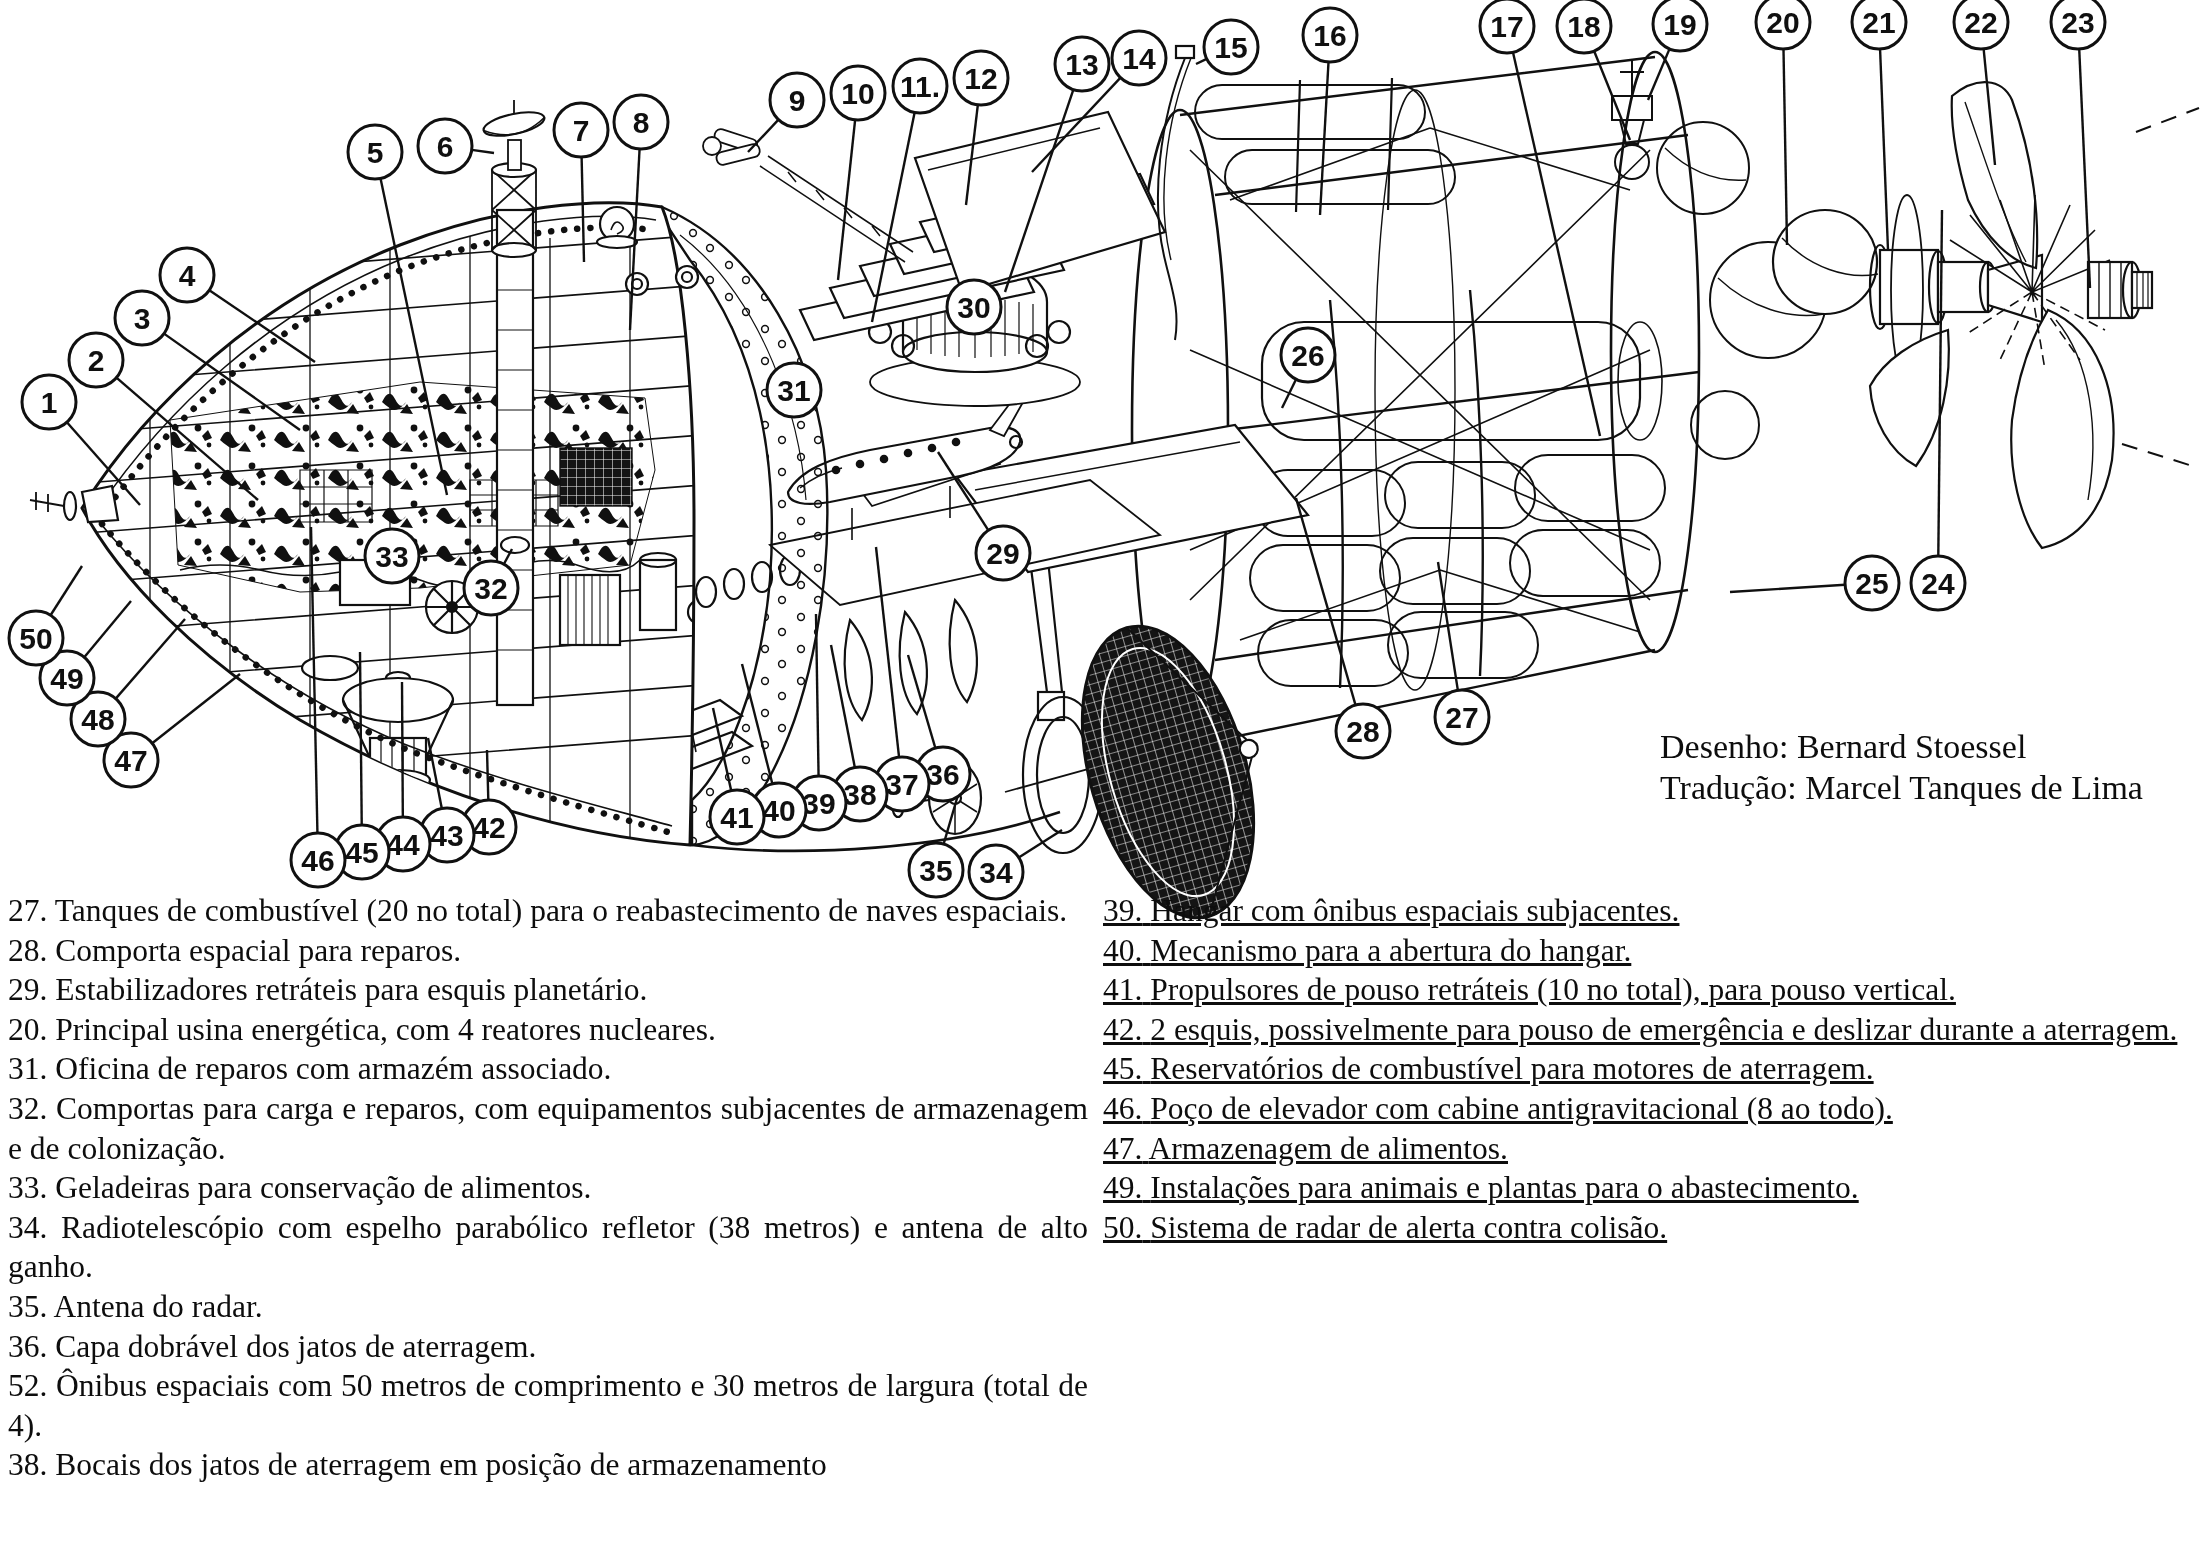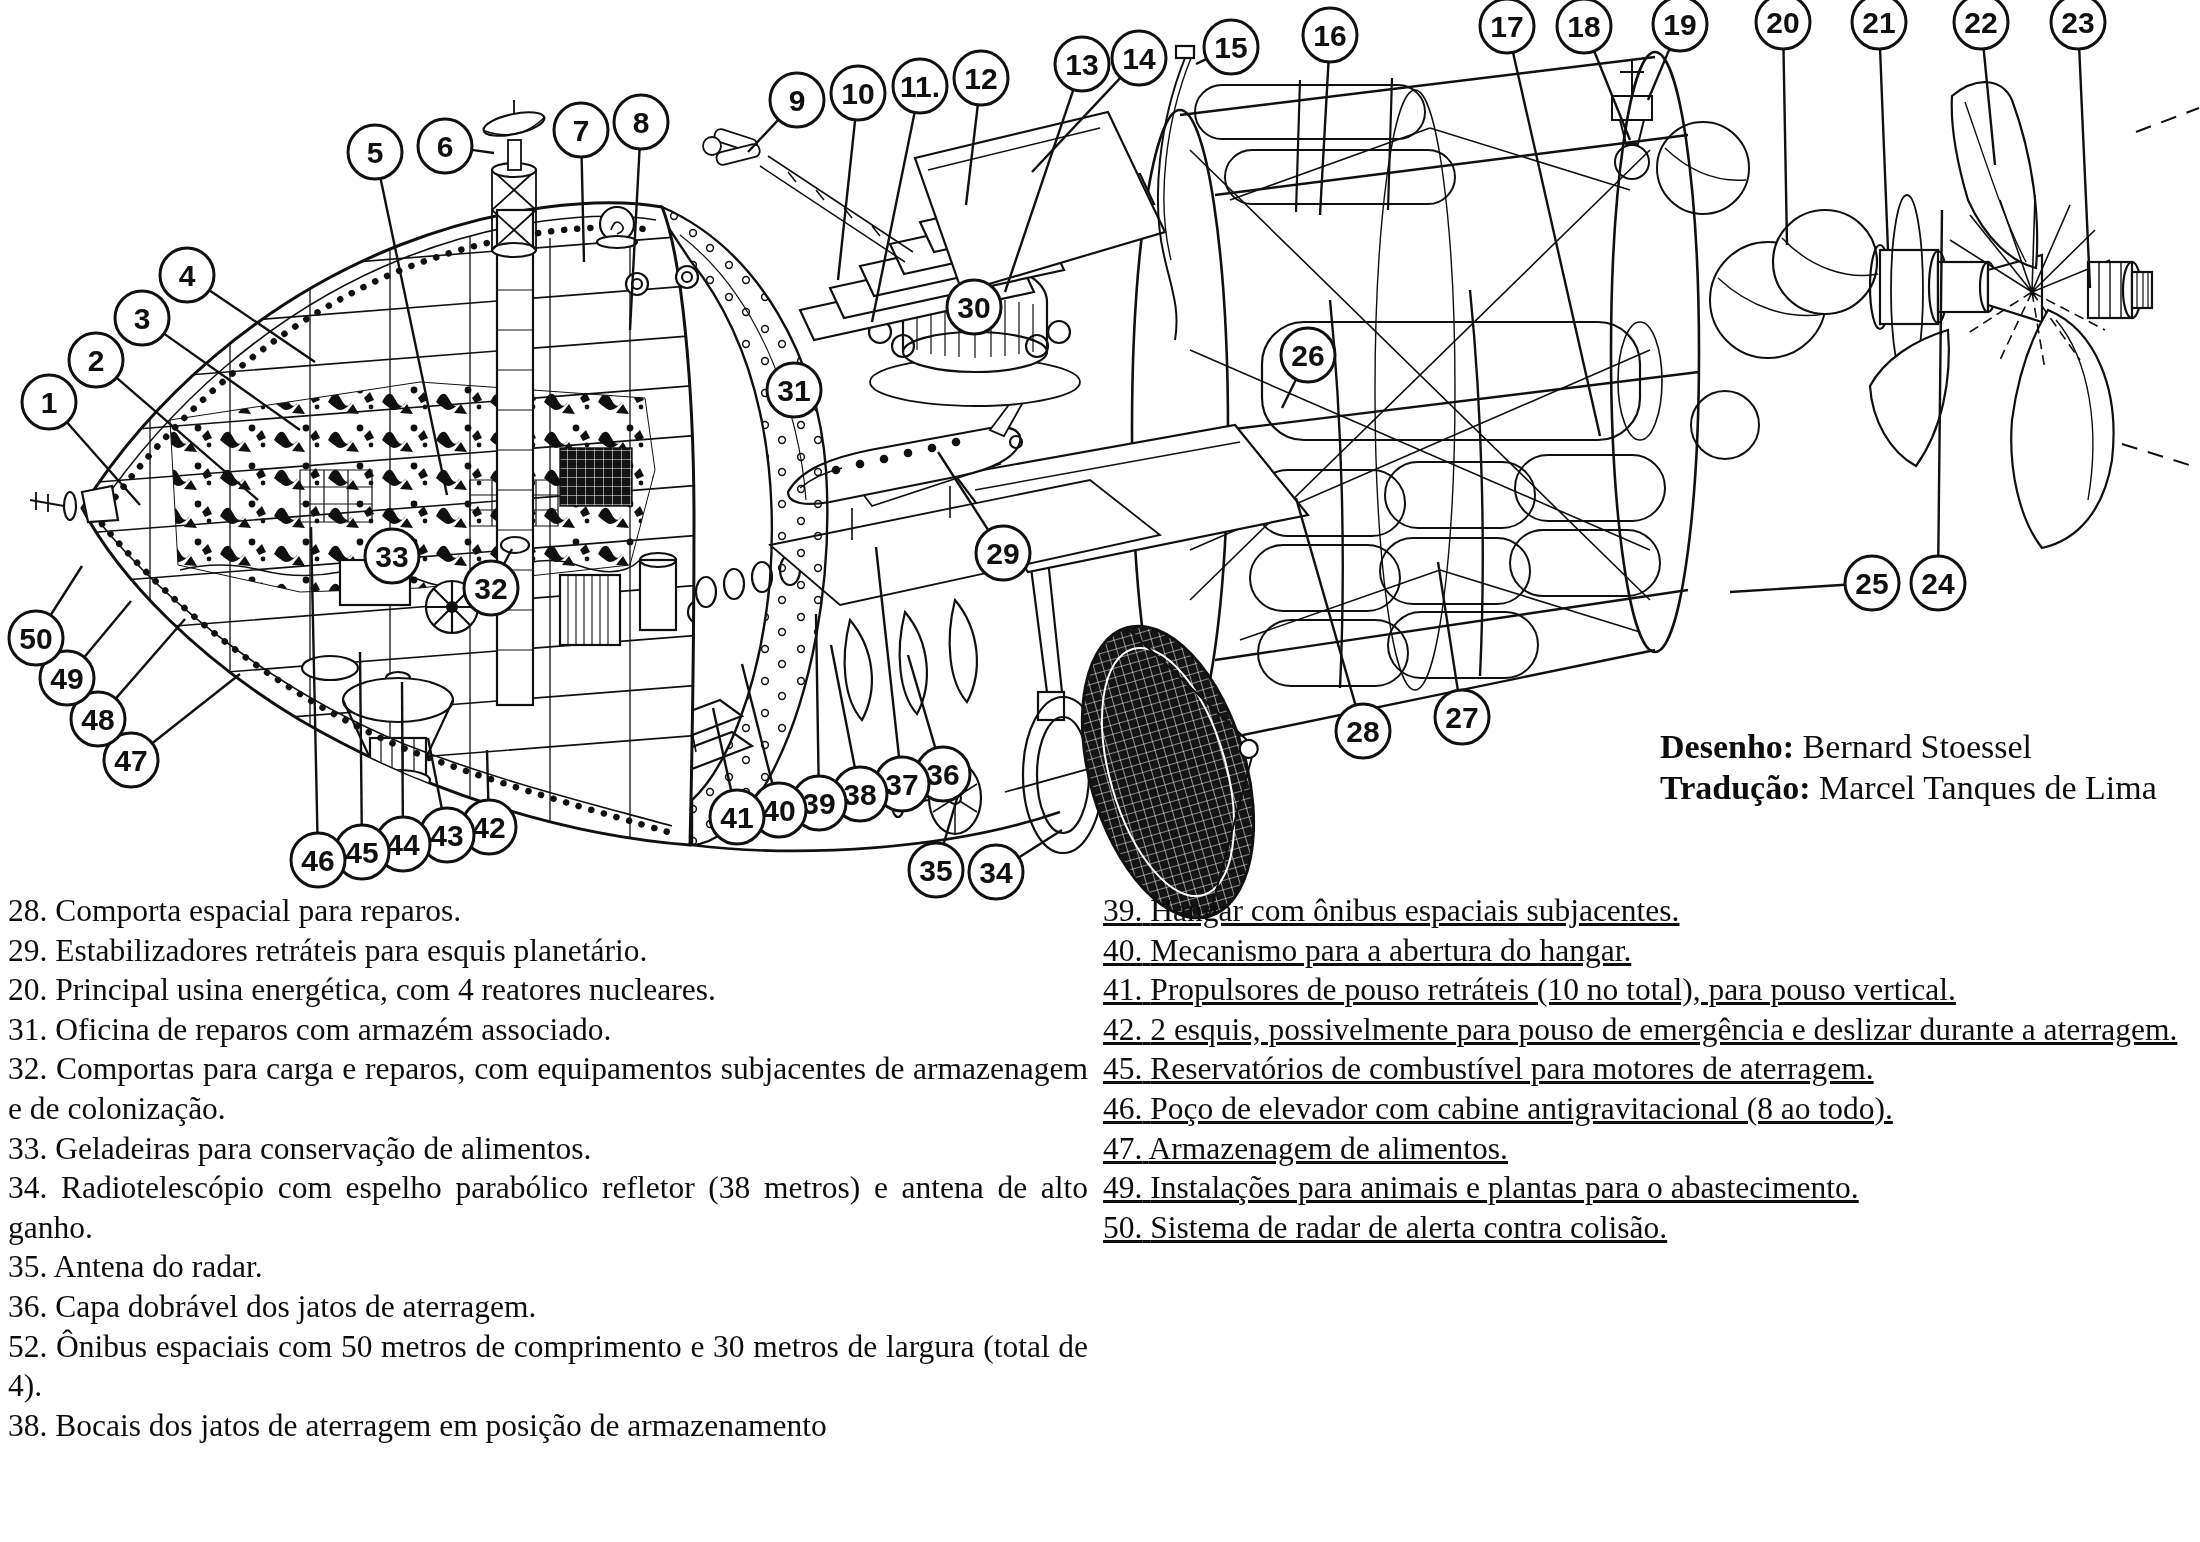--- a/index.html
+++ b/index.html
@@ -5,21 +5,21 @@
   html,body{margin:0;padding:0;background:#ffffff;}
   .stage{position:relative;width:2200px;height:1542px;background:#fff;overflow:hidden;
          font-family:"Liberation Serif", serif;color:#0d0d0d;}
   .stage svg{position:absolute;left:0;top:0;}
   .legend-col{position:absolute;top:891px;font-size:31.5px;line-height:39.6px;
               text-align:justify;text-align-last:left;color:#0d0d0d;}
   #legend-left{left:8px;width:1080px;}
   #legend-right{left:1103px;width:1088px;text-decoration:underline;}
   .li{margin:0;}
   .credits{position:absolute;left:1660px;top:726px;font-size:34px;line-height:41px;color:#0d0d0d;}
-  .credits b{font-weight:bold;}
+  .credits b{font-weight:normal;}
   text.balloon{font-family:"Liberation Sans", sans-serif;font-weight:bold;font-size:30px;}
 </style>
 </head>
 <body>
 
 <div class="stage">
 
 <svg width="2200" height="1542" viewBox="0 0 2200 1542">
   <defs>
     <pattern id="dots" width="36" height="32" patternUnits="userSpaceOnUse">
@@ -526,20 +526,21 @@
         </g>
       </g>
 </svg>
 
 <div class="credits">
   <div><b>Desenho:</b> <span>Bernard Stoessel</span></div>
   <div><b>Tradução:</b> <span>Marcel Tanques de Lima</span></div>
 </div>
 
 <div class="legend-col" id="legend-left">
+      <div class="li"><span>27.</span> <span>Tanques de combustível (20 no total) para o reabastecimento de naves espaciais.</span></div>
       <div class="li"><span>28.</span> <span>Comporta espacial para reparos.</span></div>
       <div class="li"><span>29.</span> <span>Estabilizadores retráteis para esquis planetário.</span></div>
       <div class="li"><span>20.</span> <span>Principal usina energética, com 4 reatores nucleares.</span></div>
       <div class="li"><span>31.</span> <span>Oficina de reparos com armazém associado.</span></div>
       <div class="li"><span>32.</span> <span>Comportas para carga e reparos, com equipamentos subjacentes de armazenagem e de colonização.</span></div>
       <div class="li"><span>33.</span> <span>Geladeiras para conservação de alimentos.</span></div>
       <div class="li"><span>34.</span> <span>Radiotelescópio com espelho parabólico refletor (38 metros) e antena de alto ganho.</span></div>
       <div class="li"><span>35.</span> <span>Antena do radar.</span></div>
       <div class="li"><span>36.</span> <span>Capa dobrável dos jatos de aterragem.</span></div>
       <div class="li"><span>52.</span> <span>Ônibus espaciais com 50 metros de comprimento e 30 metros de largura (total de 4).</span></div>

